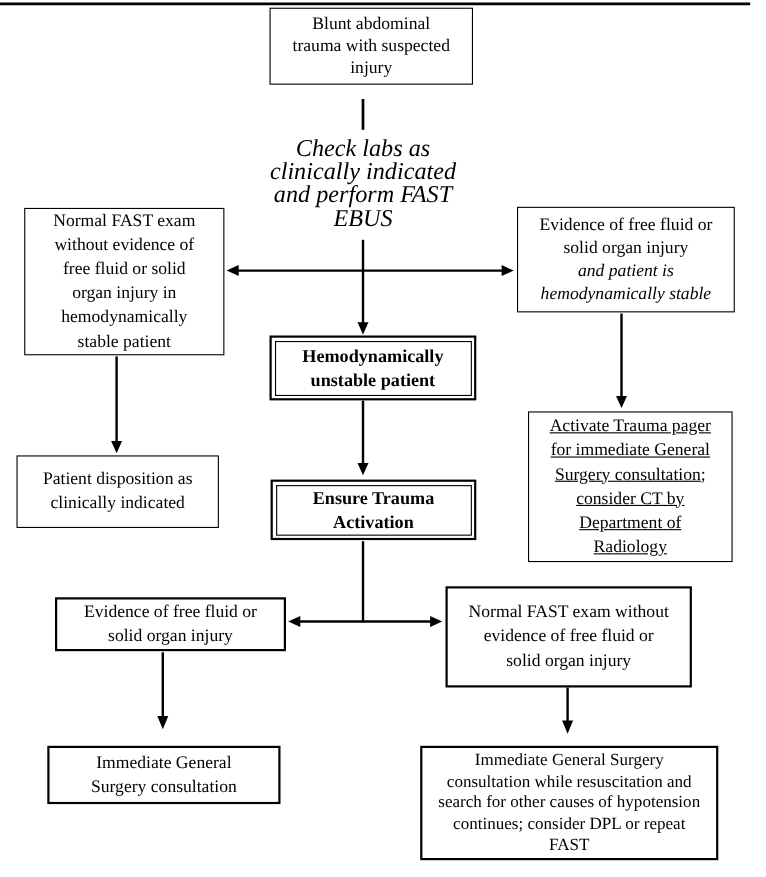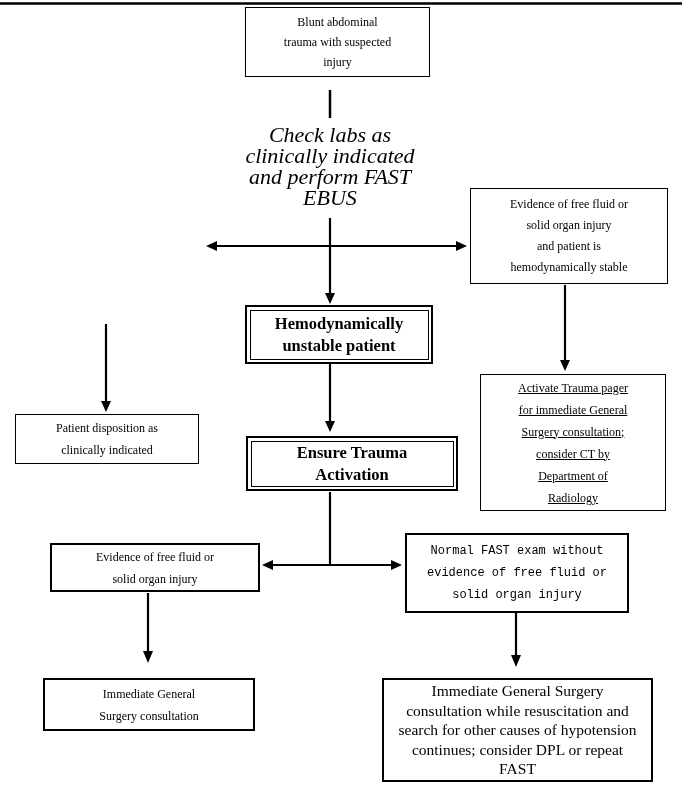--- a/index.html
+++ b/index.html
@@ -21,21 +21,21 @@
   }
   .node {
     position: absolute;
     border: 1.5px solid #000000;
     display: flex;
     flex-direction: column;
     align-items: center;
     justify-content: center;
     text-align: center;
     white-space: pre-line;
-    font-size: 12px;
+    font-size: 16px;
     line-height: 20px;
     background: #ffffff;
   }
   .b2  { border-width: 2px; }
   .b25 { border-width: 2.5px; }
   .note {
     position: absolute;
     text-align: center;
     white-space: pre-line;
     font-style: italic;
@@ -53,21 +53,21 @@
     border: 1.5px solid #000000;
     display: flex;
     align-items: center;
     justify-content: center;
     text-align: center;
     white-space: pre-line;
     font-weight: bold;
     font-size: 16.5px;
     line-height: 22px;
   }
-  .italic-part { display: block; white-space: pre-line; }
+  .italic-part { font-style: italic; display: block; white-space: pre-line; }
   .plain-part  { display: block; white-space: pre-line; }
 </style>
 </head>
 <body>
 
 <div class="canvas">
 
   <svg class="connectors" width="696" height="797" viewBox="0 0 696 797" xmlns="http://www.w3.org/2000/svg">
 
     <line x1="0" y1="3.5" x2="682" y2="3.5" stroke="#000" stroke-width="2.5"></line>
@@ -104,52 +104,58 @@
 
   <div class="node" style="left:245px; top:7px; width:185px; height:70px;">Blunt abdominal
 trauma with suspected
 injury</div>
 
   <div class="note" style="left:230px; top:124px; width:200px;">Check labs as
 clinically indicated
 and perform FAST
 EBUS</div>
 
+  <div class="node" style="left:22px; top:189px; width:182px; height:134px; line-height:22px;">Normal FAST exam
+without evidence of
+free fluid or solid
+organ injury in
+hemodynamically
+stable patient</div>
 
   <div class="node" style="left:470px; top:188px; width:198px; height:96px; line-height:21px;">
     <span class="plain-part">Evidence of free fluid or
 solid organ injury</span>
     <span class="italic-part">and patient is
 hemodynamically stable</span>
   </div>
 
   <div class="double-outer" style="left:245px; top:305px; width:188px; height:59px;">
     <div class="double-inner">Hemodynamically
 unstable patient</div>
   </div>
 
-  <div class="node" style="left:15px; top:414px; width:184px; height:50px; line-height:22px;">Patient disposition as
+  <div class="node" style="left:15px; top:414px; width:184px; height:66px; line-height:22px;">Patient disposition as
 clinically indicated</div>
 
   <div class="node" style="left:480px; top:374px; width:186px; height:137px; line-height:22px;text-decoration:underline;">Activate Trauma pager
 for immediate General
 Surgery consultation;
 consider CT by
 Department of
 Radiology</div>
 
-  <div class="double-outer" style="left:246px; top:436px; width:212px; height:55px;">
+  <div class="double-outer" style="left:246px; top:436px; width:187px; height:55px;">
     <div class="double-inner">Ensure Trauma
 Activation</div>
   </div>
 
   <div class="node b2" style="left:50px; top:543px; width:210px; height:49px; line-height:22px;">Evidence of free fluid or
 solid organ injury</div>
 
-  <div class="node b2" style="left:405px; top:533px; width:224px; height:80px; line-height:22px;font-family:Liberation Mono, monospace;">Normal FAST exam without
+  <div class="node b2" style="left:405px; top:533px; width:224px; height:92px; line-height:22px;">Normal FAST exam without
 evidence of free fluid or
 solid organ injury</div>
 
   <div class="node b25" style="left:43px; top:678px; width:212px; height:53px; line-height:22px;">Immediate General
 Surgery consultation</div>
 
   <div class="node b25" style="left:382px; top:678px; width:271px; height:104px; font-size:15.5px; line-height:19.5px;">Immediate General Surgery
 consultation while resuscitation and
 search for other causes of hypotension
 continues; consider DPL or repeat

